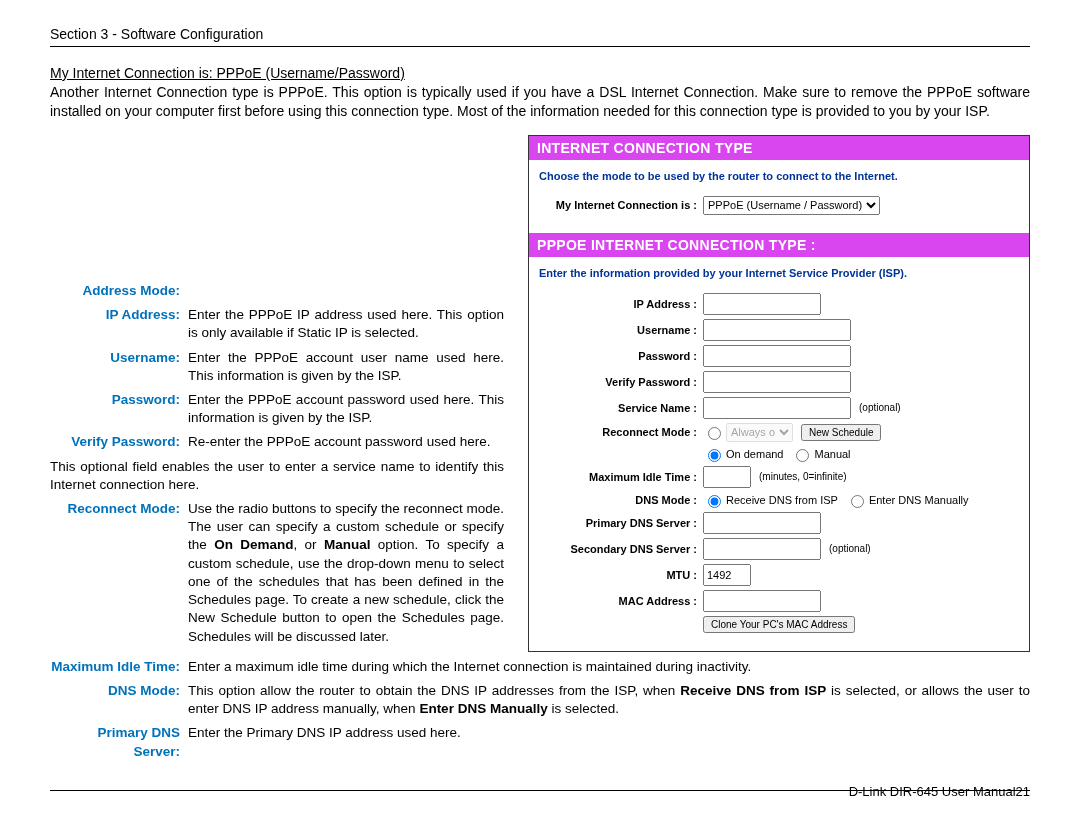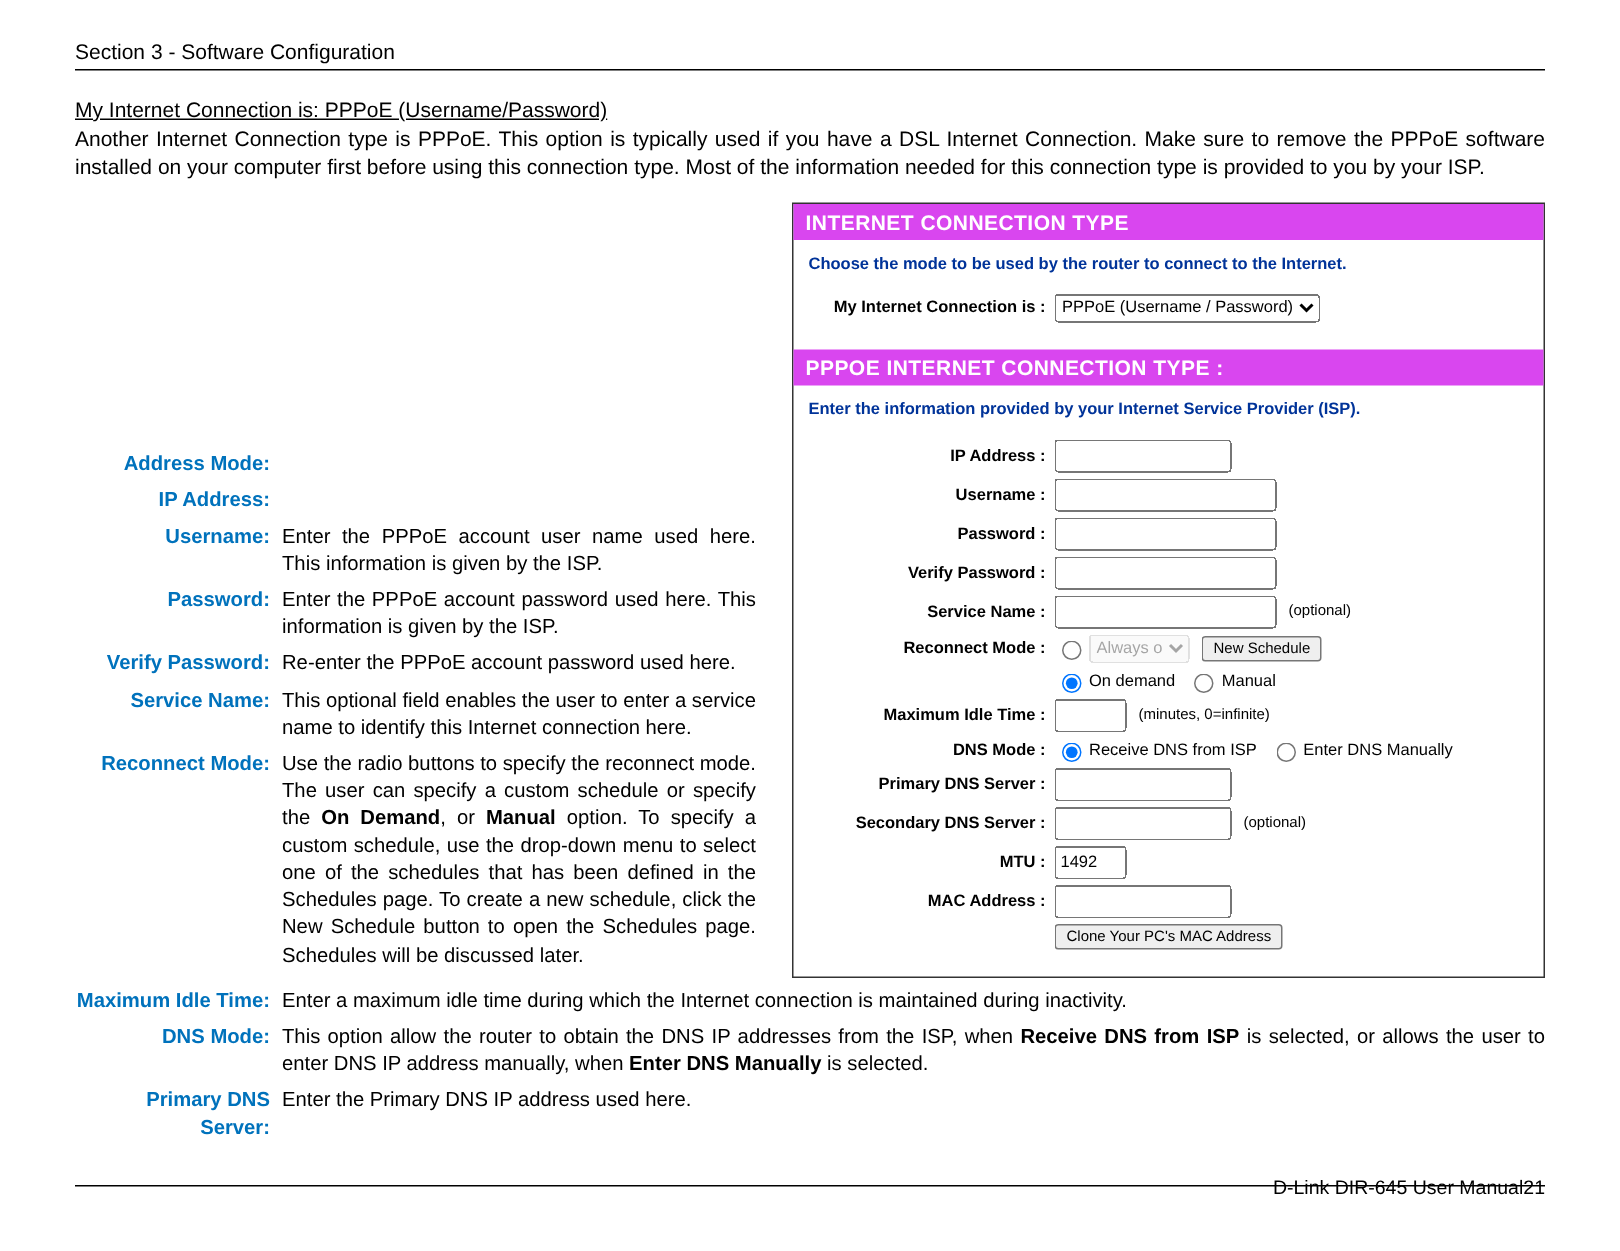--- a/index.html
+++ b/index.html
@@ -61,35 +61,35 @@
 <div class="title">My Internet Connection is: PPPoE (Username/Password)</div>
 <div class="intro">Another Internet Connection type is PPPoE. This option is typically used if you have a DSL Internet Connection. Make sure to remove the PPPoE software installed on your computer first before using this connection type. Most of the information needed for this connection type is provided to you by your ISP.</div>
 
 <div class="content-wrap">
   <div class="defs">
     <div class="def-row">
       <div class="def-label">Address Mode:</div>
     </div>
     <div class="def-row">
       <div class="def-label">IP Address:</div>
+      <div>Enter the PPPoE IP address used here. This option is only available if Static IP is selected.</div>
     </div>
     <div class="def-row">
       <div class="def-label">Username:</div>
       <div>Enter the PPPoE account user name used here. This information is given by the ISP.</div>
     </div>
     <div class="def-row">
       <div class="def-label">Password:</div>
       <div>Enter the PPPoE account password used here. This information is given by the ISP.</div>
     </div>
     <div class="def-row">
       <div class="def-label">Verify Password:</div>
       <div>Re-enter the PPPoE account password used here.</div>
     </div>
     <div class="def-row">
-      <div class="def-label">Service Name:</div>
       <div>This optional field enables the user to enter a service name to identify this Internet connection here.</div>
     </div>
     <div class="def-row">
       <div class="def-label">Reconnect Mode:</div>
       <div>
         <span>Use the radio buttons to specify the reconnect mode. The user can specify a custom schedule or specify the </span><b>On Demand</b><span>, or </span><b>Manual</b><span> option. To specify a custom schedule, use the drop-down menu to select one of the schedules that has been defined in the Schedules page. To create a new schedule, click the New Schedule button to open the Schedules page. Schedules will be discussed later.</span>
       </div>
     </div>
   </div>
 

